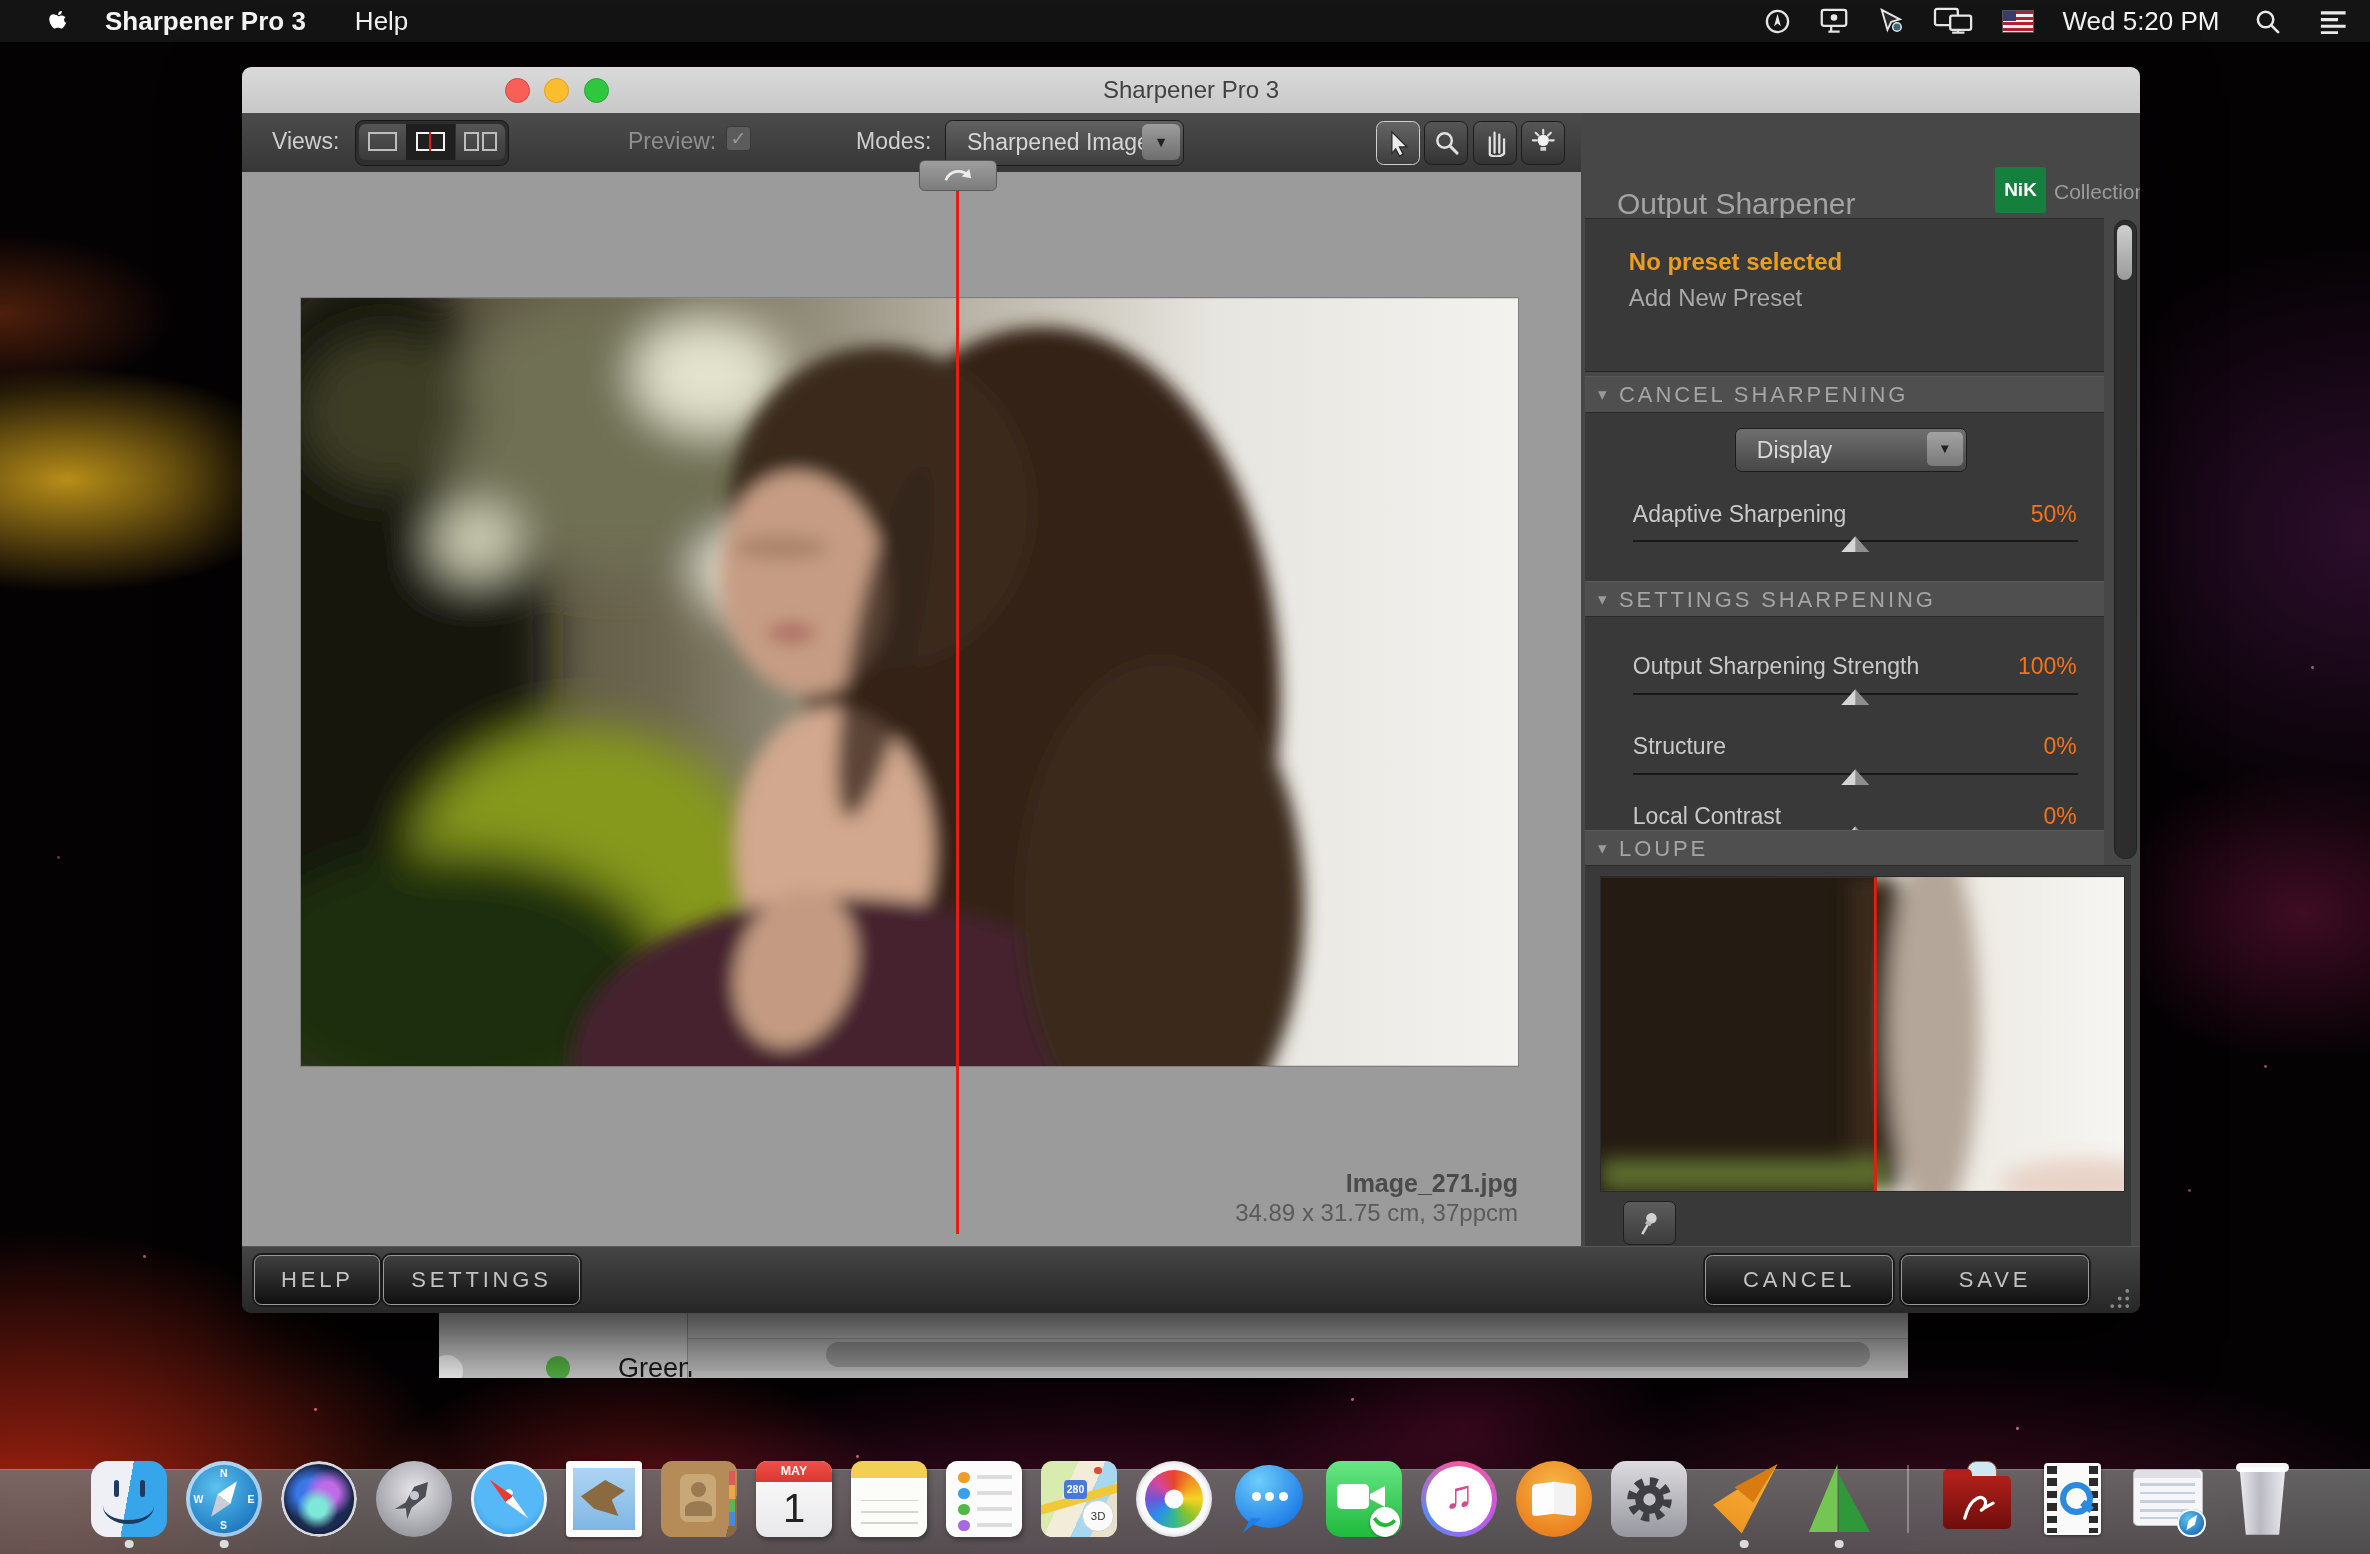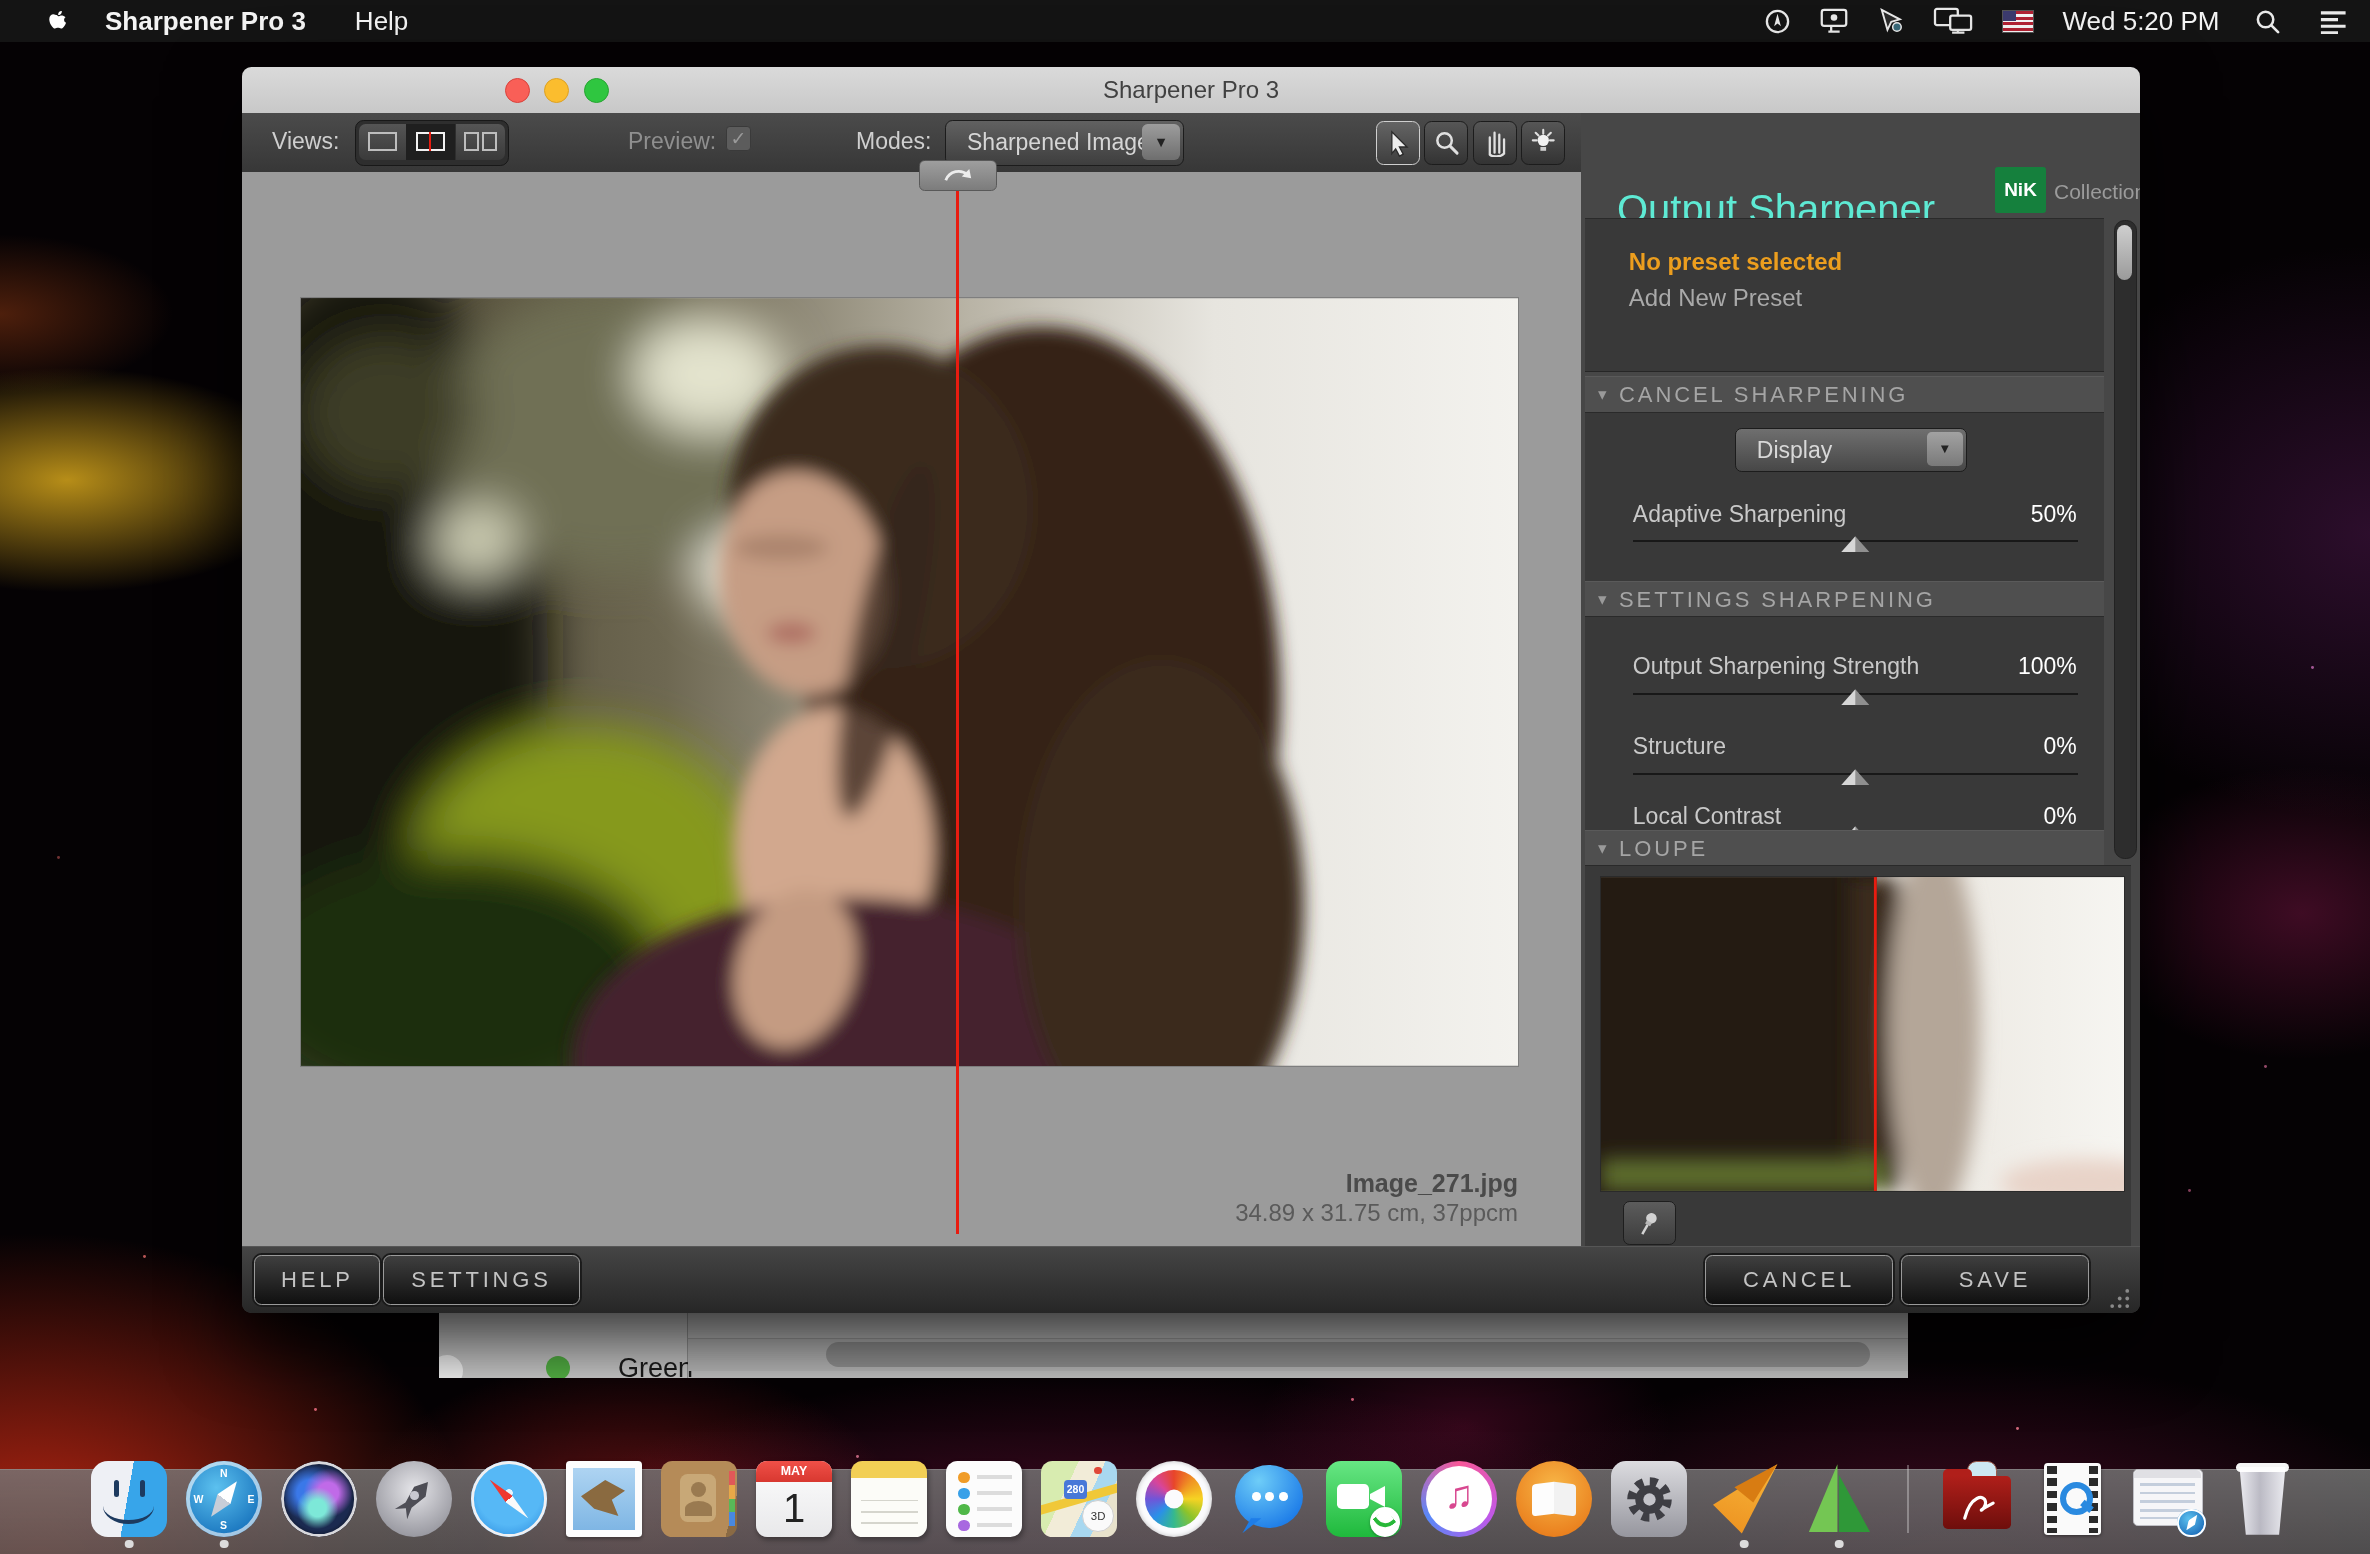--- a/index.html
+++ b/index.html
@@ -42,21 +42,21 @@
   .tbtn{position:absolute;top:7.6px;height:42px;border-radius:7.6px;border:1px solid #1c1c1c;
     background:linear-gradient(#565656,#333333);display:flex;align-items:center;justify-content:center}
   #canvas{position:absolute;left:0;top:105px;width:1339px;height:1075px;background:#9b9b9b}
   #panel{position:absolute;left:1339px;top:46px;width:559px;height:1134px;background:#474747;
     color:#c4c4c4;overflow:hidden}
   .pbox{position:absolute;left:3.8px;width:519px;background:#393939;border-top:1px solid #2a2a2a;border-bottom:1px solid #262626}
   .sechdr{position:absolute;left:3.8px;width:519px;height:35px;background:#4f4f4f;border-top:1px solid #5a5a5a;
     border-bottom:1px solid #242424;color:#a5a5a5;font-size:22px;letter-spacing:2.9px;line-height:35px}
   .sechdr .tri{display:inline-block;margin:0 9.5px 0 13.3px;color:#9a9a9a;font-size:17px;vertical-align:1.9px}
   .slbl{position:absolute;left:48px;font-size:23px;color:#c9c9c9}
-  .sval{position:absolute;right:67px;font-size:23px;color:#ffffff;text-align:right}
+  .sval{position:absolute;right:67px;font-size:23px;color:#f97316;text-align:right}
   .strack{position:absolute;left:48px;width:445px;height:1.9px;background:#181818}
   .shandle{position:absolute;left:50%;top:-3.8px;transform:translateX(-50%);width:28.5px;height:16px;
     background:linear-gradient(90deg,#d6d6d6 48%,#8f8f8f 52%);
     clip-path:polygon(50% 0,100% 100%,0 100%)}
   #footer{position:absolute;left:0;top:1179px;width:100%;height:67px;
     background:linear-gradient(#454545,#262626);border-top:1px solid #565656}
   .fbtn{position:absolute;top:7.6px;height:48px;border-radius:7.6px;border:1.9px solid #9a9a9a;
     background:linear-gradient(#3f3f3f,#101010);color:#c3c3c3;font-size:22px;letter-spacing:3.8px;
     display:flex;align-items:center;justify-content:center;box-shadow:0 0 0 1.9px #1a1a1a}
   
@@ -246,21 +246,21 @@
   <div class="abs" style="left:677px;top:93px;width:76px;height:28.5px;border-radius:5.7px;background:linear-gradient(#9e9e9e,#7c7c7c);border:1px solid #595959;display:flex;align-items:center;justify-content:center">
     <svg width="32" height="19" viewBox="0 0 34 20">
         <path d="M4 15 C8 5 20 3 27 9" fill="none" stroke="#ececec" stroke-width="3"></path>
         <path d="M29 3 L31 13 L21 11 Z" fill="#ececec"></path>
       </svg>
   </div>
 
   <div id="panel">
     <div class="abs" style="left:414px;top:54px;width:51px;height:46px;background:#15803d;border-radius:2.9px;display:flex;align-items:center;justify-content:center;color:#fff;font-weight:bold;font-size:19px">NiK</div>
     <span class="abs" style="left:473px;top:67px;font-size:21px;color:#9b9b9b">Collection</span>
-    <span class="abs" style="left:36px;top:74px;font-size:40px;color:#5eead4">Output Sharpener</span>
+    <span class="abs" style="left:36px;top:74px;font-size:30px;color:#a3a3a3">Output Sharpener</span>
 
     <div class="pbox" style="top:105px;height:152px">
       <span class="abs" style="left:44px;top:28.5px;font-size:24px;font-weight:bold;color:#ec9e1e">No preset selected</span>
       <span class="abs" style="left:44px;top:65px;font-size:24px;color:#a9a9a9">Add New Preset</span>
     </div>
 
     <div class="sechdr" style="top:263px"><span class="tri">▾</span><span>CANCEL SHARPENING</span></div>
     <div class="pbox" style="top:299px;height:169px">
       <div class="abs" style="left:150px;top:15px;width:230px;height:42px;border:1px solid #1c1c1c;border-radius:6.7px;background:linear-gradient(#6f6f6f,#474747)">
         <span class="abs" style="left:21px;top:7.6px;font-size:23px;color:#d8d8d8">Display</span>

